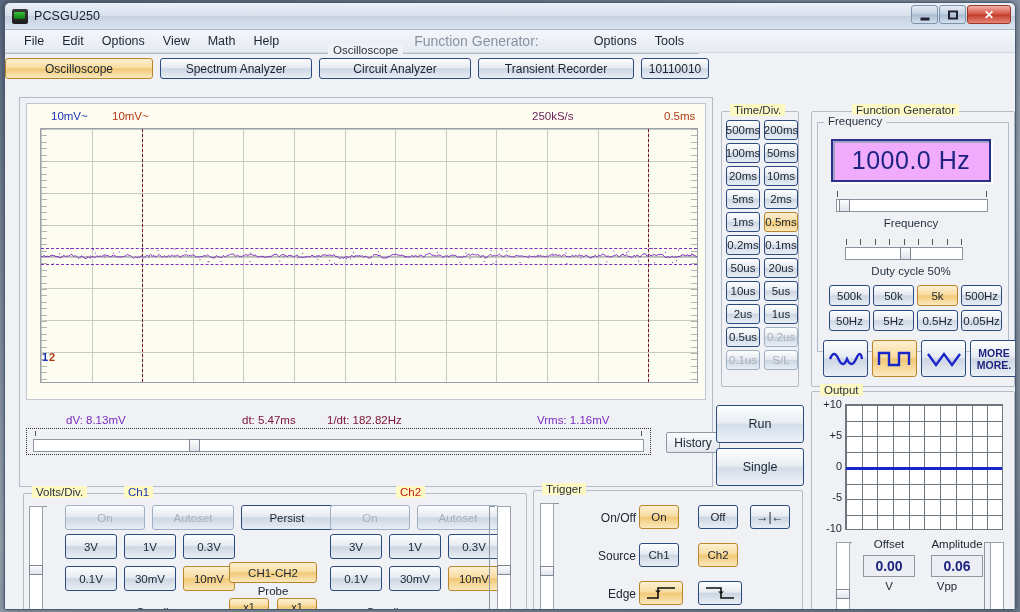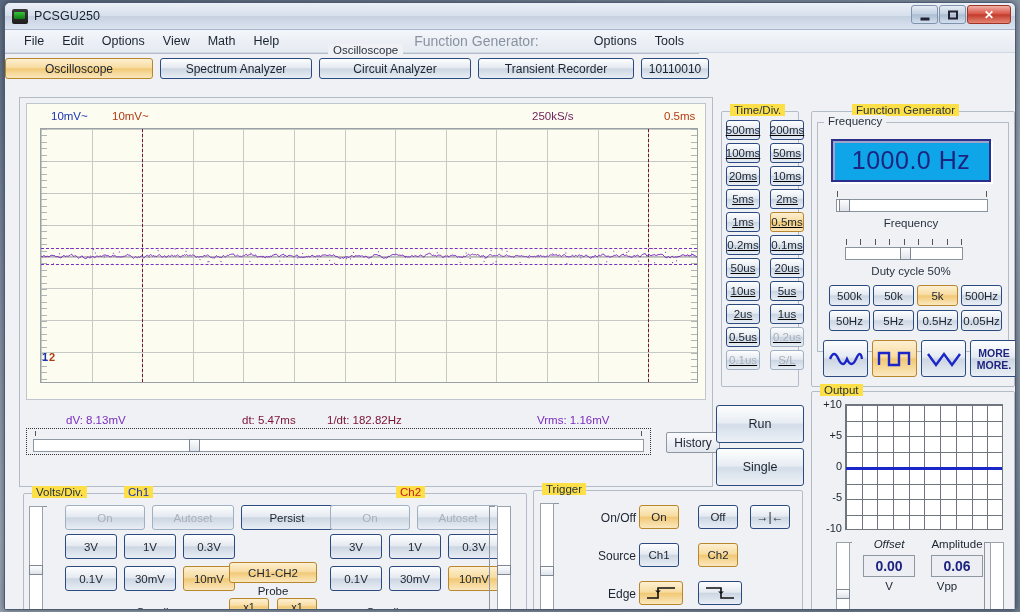--- a/index.html
+++ b/index.html
@@ -75,21 +75,21 @@
 
   
   .grp {
     position: absolute;
     border: 1px solid #b4bcc7;
     border-radius: 2px;
     background: transparent;
   }
   .grp > .cap {
     position: absolute; top: -8px; left: 8px;
-    background: #fde047; padding: 0 4px;
+    background: #fef9c3; padding: 0 4px;
     font-size: 11.5px; color: #26313f; white-space: nowrap;
   }
   .cap.blue { color: #1a33b4; }
   .cap.red  { color: #c21a1a; }
 
   
   #toolbar-group { left: 14px; top: 12px; width: 694px; height: 30px; border:none; }
   #toolbar-caption {
     position:absolute; left:323px; top:-9px; background:#eff1f4; padding:0 5px;
     font-size:11.5px; color:#26313f;
@@ -206,21 +206,21 @@
   .sb.sel {
     background: linear-gradient(180deg,#fdf0d2 0%,#f8dca1 45%,#f1c976 52%,#fbe8bf 100%);
     border-color: #b8862c;
   }
   .sb.dis { color: #a8b0ba; border-color: #9fafc4; }
 
   
   #timediv { left: 716px; top: 58px; width: 78px; height: 276px; }
   #td-grid {
     position: absolute; left: 4px; top: 8px;
-    display: grid; grid-template-columns: 34px 34px; gap: 3px 10px; text-decoration: underline;
+    display: grid; grid-template-columns: 34px 34px; gap: 3px 4px;
   }
   #td-grid .sb { height: 20px; }
 
   
   #btn-run    { position: absolute; left: 711px; top: 352px; width: 88px; height: 38px; }
   #btn-single { position: absolute; left: 711px; top: 395px; width: 88px; height: 38px; }
   .bigbtn {
     border: 1px solid #2b4b80; border-radius: 3px;
     background: linear-gradient(180deg,#fdfefe 0%,#e8edf3 46%,#d3dde8 52%,#edf1f7 100%);
     font-size: 12.5px; color: #1b2430;
@@ -228,21 +228,21 @@
   }
 
   
   #fg-outer { left: 806px; top: 58px; width: 204px; height: 276px; }
   #freq-grp { position: absolute; left: 5px; top: 10px; width: 192px; height: 230px;
               border:1px solid #b4bcc7; }
   #freq-grp > .cap { position:absolute; top:-8px; left:6px; background:#eff1f4; padding:0 4px;
                      font-size:11.5px; color:#26313f; }
   #freq-display {
     position: absolute; left: 13px; top: 16px; width: 160px; height: 43px;
-    border: 2px solid #2a2f8c; background: #0ea5e9;
+    border: 2px solid #2a2f8c; background: #f0abfc;
     box-shadow: inset 2px 2px 0 #9fa3c8, 2px 2px 0 #fff;
     display: flex; align-items: center; justify-content: center;
   }
   #freq-value { font-size: 25px; color: #1c2480; letter-spacing: .5px; }
 
   .slider-track {
     position: absolute; height: 13px; border: 1px solid #8b93a0; background: #fff;
   }
   .slider-thumb {
     position: absolute; top: -1px; width: 11px; height: 13px;
@@ -311,21 +311,21 @@
   .vbracket .t { position:absolute; left:-1px; width:6px; height:1px; background:#8d959f; }
 
   #off-box, #amp-box {
     position: absolute; width: 52px; height: 22px; top: 163px;
     border: 1px solid #8f97a3; background: #eceef4;
     display: flex; align-items: center; justify-content: center;
     font-size: 14px; font-weight: bold; color: #1c2480;
   }
   #off-box { left: 51px; } #amp-box { left: 119px; }
   .out-cap { position: absolute; font-size: 11.5px; color: #1b2430; text-align: center; width: 60px; }
-  #off-cap { left: 47px; top: 146px; font-style: italic; }
+  #off-cap { left: 47px; top: 146px; }
   #amp-cap { left: 115px; top: 146px; }
   #off-unit { left: 47px; top: 188px; }
   #amp-unit { left: 105px; top: 188px; }
 
   
   #voltsdiv { left: 18px; top: 440px; width: 504px; height: 162px; }
   #ch1-cap { position:absolute; top:-8px; left:100px; }
   #ch2-cap { position:absolute; top:-8px; left:372px; }
 
   .vd-btn { width: 52px; height: 25px; }

